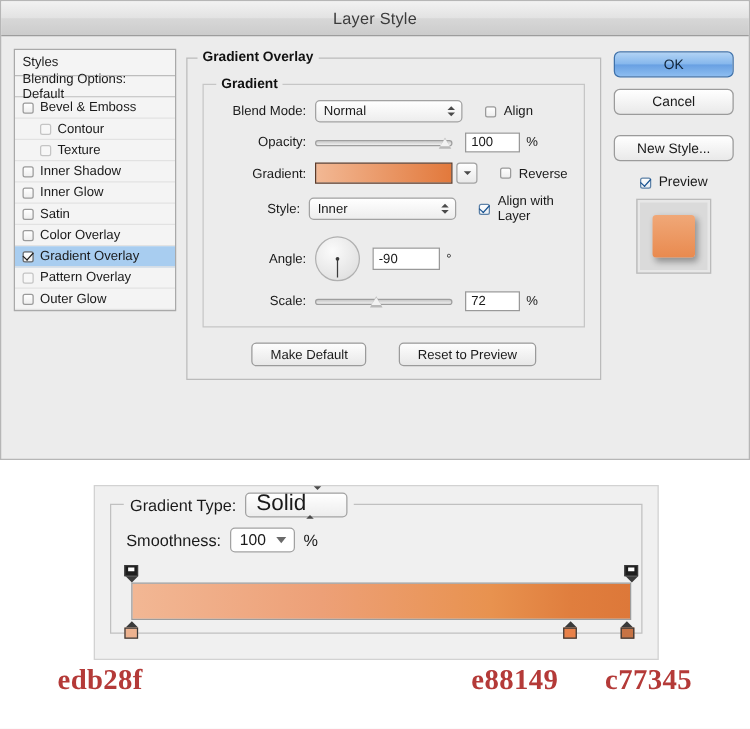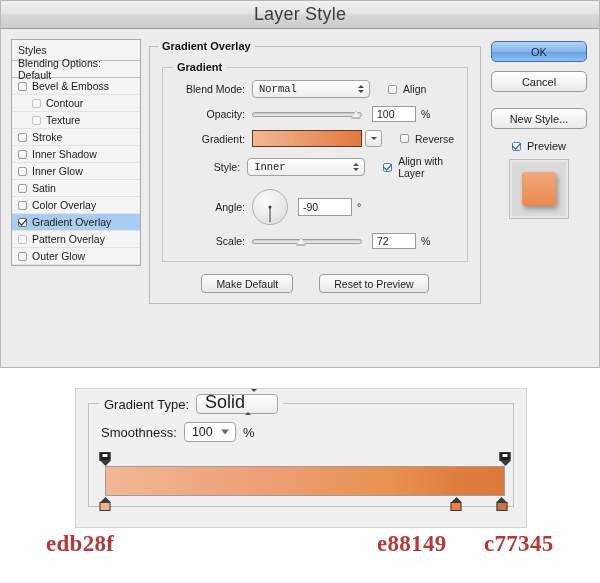--- a/index.html
+++ b/index.html
@@ -7,21 +7,21 @@
     width:600px;height:583px;background:#ffffff;
     font-family:"Liberation Sans", sans-serif;
     font-size:11px;color:#1a1a1a;overflow:hidden;position:relative;
   }
   
   .dialog{position:absolute;left:0;top:0;width:600px;height:368px;
     background:#ececec;border:1px solid #b6b6b6;box-sizing:border-box;}
   .titlebar{height:27px;
     background:linear-gradient(to bottom,#f2f2f2 0%,#e3e3e3 48%,#d7d7d7 52%,#cccccc 100%);
     border-bottom:1px solid #9d9d9d;display:flex;align-items:center;justify-content:center;}
-  .titlebar .title{font-size:18px;color:#3b3b3b;letter-spacing:.2px;}
+  .titlebar .title{font-size:13px;color:#3b3b3b;letter-spacing:.2px;}
   .body{display:flex;padding:10px;gap:8px;box-sizing:border-box;height:341px;}
 
   
   .styles-col{width:130px;}
   .styles-box{background:#f4f4f4;border:1px solid #a9a9a9;box-sizing:border-box;}
   .styles-head{padding:4px 6px;border-bottom:1px solid #bdbdbd;background:#f4f4f4;font-size:10.5px;}
   .styles-list{background:#f4f4f4;}
   .srow{display:flex;align-items:center;gap:5px;padding:2px 6px;height:17px;
     border-bottom:1px solid #e2e2e2;box-sizing:border-box;font-size:10.5px;}
   .srow.indent{padding-left:20px;}
@@ -47,21 +47,21 @@
   .inner{border:1px solid #c6c6c6;position:relative;padding:12px 10px 10px 10px;margin-top:8px;}
   .inner > .legend{position:absolute;top:-7px;left:10px;background:#ececec;padding:0 4px;
     font-weight:bold;font-size:11px;color:#111;text-align:center;}
 
   .frow{display:flex;align-items:center;margin-bottom:8px;}
   .flabel{width:72px;text-align:right;padding-right:7px;font-size:10.5px;}
   .fctl{display:flex;align-items:center;}
 
   .select{height:18px;min-width:118px;border:1px solid #a2a2a2;border-radius:4px;
     background:linear-gradient(to bottom,#ffffff,#ededed);display:flex;align-items:center;
-    padding:0 6px;font-size:10.5px;position:relative;box-sizing:border-box;font-family:Liberation Mono, monospace;}
+    padding:0 6px;font-size:10.5px;position:relative;box-sizing:border-box;}
   .select .stepper{position:absolute;right:5px;top:50%;transform:translateY(-50%);
     display:flex;flex-direction:column;gap:2px;}
   .tri-u{width:0;height:0;border-left:3px solid transparent;border-right:3px solid transparent;
     border-bottom:3.5px solid #4a4a4a;}
   .tri-d{width:0;height:0;border-left:3px solid transparent;border-right:3px solid transparent;
     border-top:3.5px solid #4a4a4a;}
 
   .slider{width:110px;height:11px;position:relative;display:flex;align-items:center;}
   .slider .track{width:100%;height:5px;border:1px solid #9e9e9e;border-radius:3px;
     background:linear-gradient(to bottom,#c9c9c9,#efefef);box-sizing:border-box;}
@@ -174,24 +174,20 @@
             <div class="srow indent">
               <span class="cb dim"></span>
               <span>Contour</span>
             </div>
             <div class="srow indent">
               <span class="cb dim"></span>
               <span>Texture</span>
             </div>
             <div class="srow">
               <span class="cb"></span>
-              <span>Stroke</span>
-            </div>
-            <div class="srow">
-              <span class="cb"></span>
               <span>Inner Shadow</span>
             </div>
             <div class="srow">
               <span class="cb"></span>
               <span>Inner Glow</span>
             </div>
             <div class="srow">
               <span class="cb"></span>
               <span>Satin</span>
             </div>

